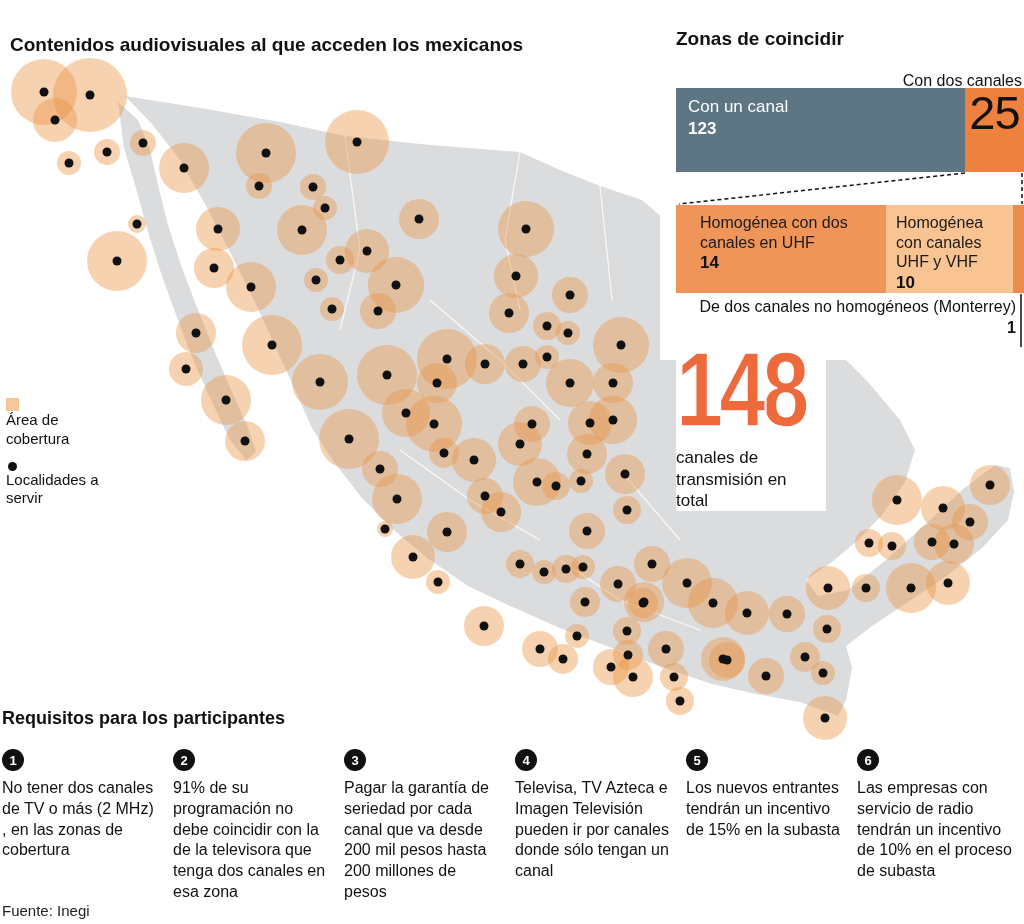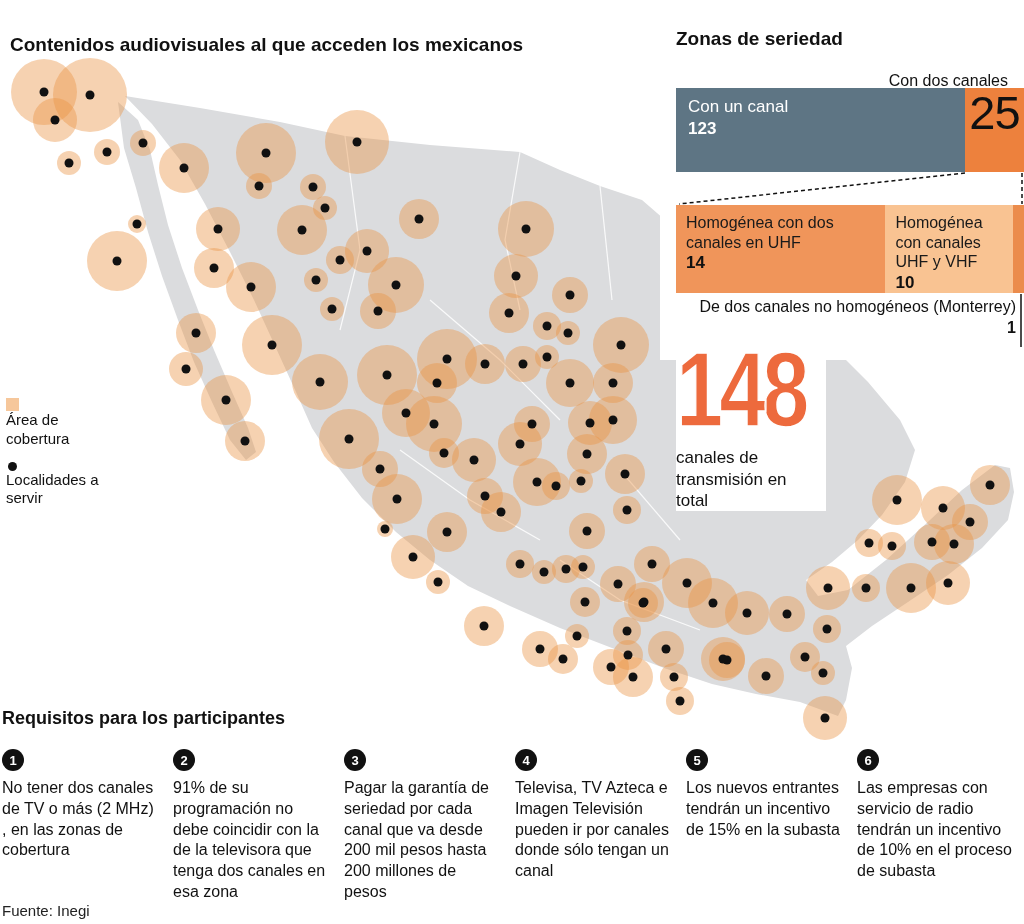--- a/index.html
+++ b/index.html
@@ -5,30 +5,30 @@
   html,body{margin:0;padding:0;background:#fff;}
   .canvas{position:relative;width:1024px;height:924px;background:#fff;overflow:hidden;
           font-family:"Liberation Sans",sans-serif;color:#111;}
   svg{display:block;}
   .map-svg{position:absolute;left:0;top:0;z-index:1;}
   .page-title{position:absolute;left:2px;top:26px;margin:8px;font-size:19px;font-weight:bold;z-index:4;}
 
   
   .panel{position:absolute;left:660px;top:24px;width:364px;height:336px;background:#fff;z-index:4;}
   .panel-title{position:absolute;left:16px;top:4px;margin:0;font-size:19px;font-weight:bold;}
-  .top-label{position:absolute;right:16px;top:48px;font-size:16px;}
+  .top-label{position:absolute;right:2px;top:48px;font-size:16px;}
   .bar1{position:absolute;left:16px;top:64px;width:348px;height:84px;display:flex;}
   .seg{box-sizing:border-box;}
   .seg-gray{width:289px;background:#5e7584;color:#fff;padding:9px 0 4px 12px;}
   .seg-gray .seg-label{font-size:17px;}
   .seg-gray .seg-value{font-size:17px;font-weight:bold;margin-top:2px;}
   .seg-orange{flex:1;background:#ed813d;text-align:center;}
   .big25{font-size:47px;font-weight:normal;color:#111;line-height:1.05;letter-spacing:-1px;}
   .bar2{position:absolute;left:16px;top:181px;width:348px;height:88px;display:flex;}
-  .seg-mid{width:235px;background:#f0955a;padding:8px 0 0 10px;}
+  .seg-mid{width:235px;background:#f0955a;padding:8px 0 0 24px;}
   .seg-light{width:141px;background:#f9c392;padding:8px 16px 0 10px;}
   .seg-sliver{width:12px;background:#eb8c4c;}
   .seg-mid .seg-label,.seg-light .seg-label{font-size:16px;line-height:1.22;color:#1a1a1a;}
   .seg-mid .seg-value,.seg-light .seg-value{font-size:17px;font-weight:bold;margin-top:1px;}
   .note{position:absolute;right:8px;top:273px;width:330px;text-align:right;font-size:16px;line-height:1.28;}
   .note-val{font-weight:bold;margin-top:1px;}
 
   .connectors{position:absolute;left:0;top:0;z-index:6;pointer-events:none;}
 
   
@@ -310,21 +310,21 @@
         <circle cx="911" cy="588" r="4.5"></circle>
         <circle cx="948" cy="583" r="4.5"></circle>
         <circle cx="827" cy="629" r="4.5"></circle>
         <circle cx="723" cy="659" r="4.5"></circle>
       </g>
   </svg>
 
   <h1 class="page-title">Contenidos audiovisuales al que acceden los mexicanos</h1>
 
   <div class="panel">
-    <h2 class="panel-title">Zonas de seriedad</h2>
+    <h2 class="panel-title">Zonas de coincidir</h2>
     <div class="top-label">Con dos canales</div>
 
     <div class="bar1">
       <div class="seg seg-gray">
         <div class="seg-label">Con un canal</div>
         <div class="seg-value">123</div>
       </div>
       <div class="seg seg-orange">
         <span class="big25">25</span>
       </div>

